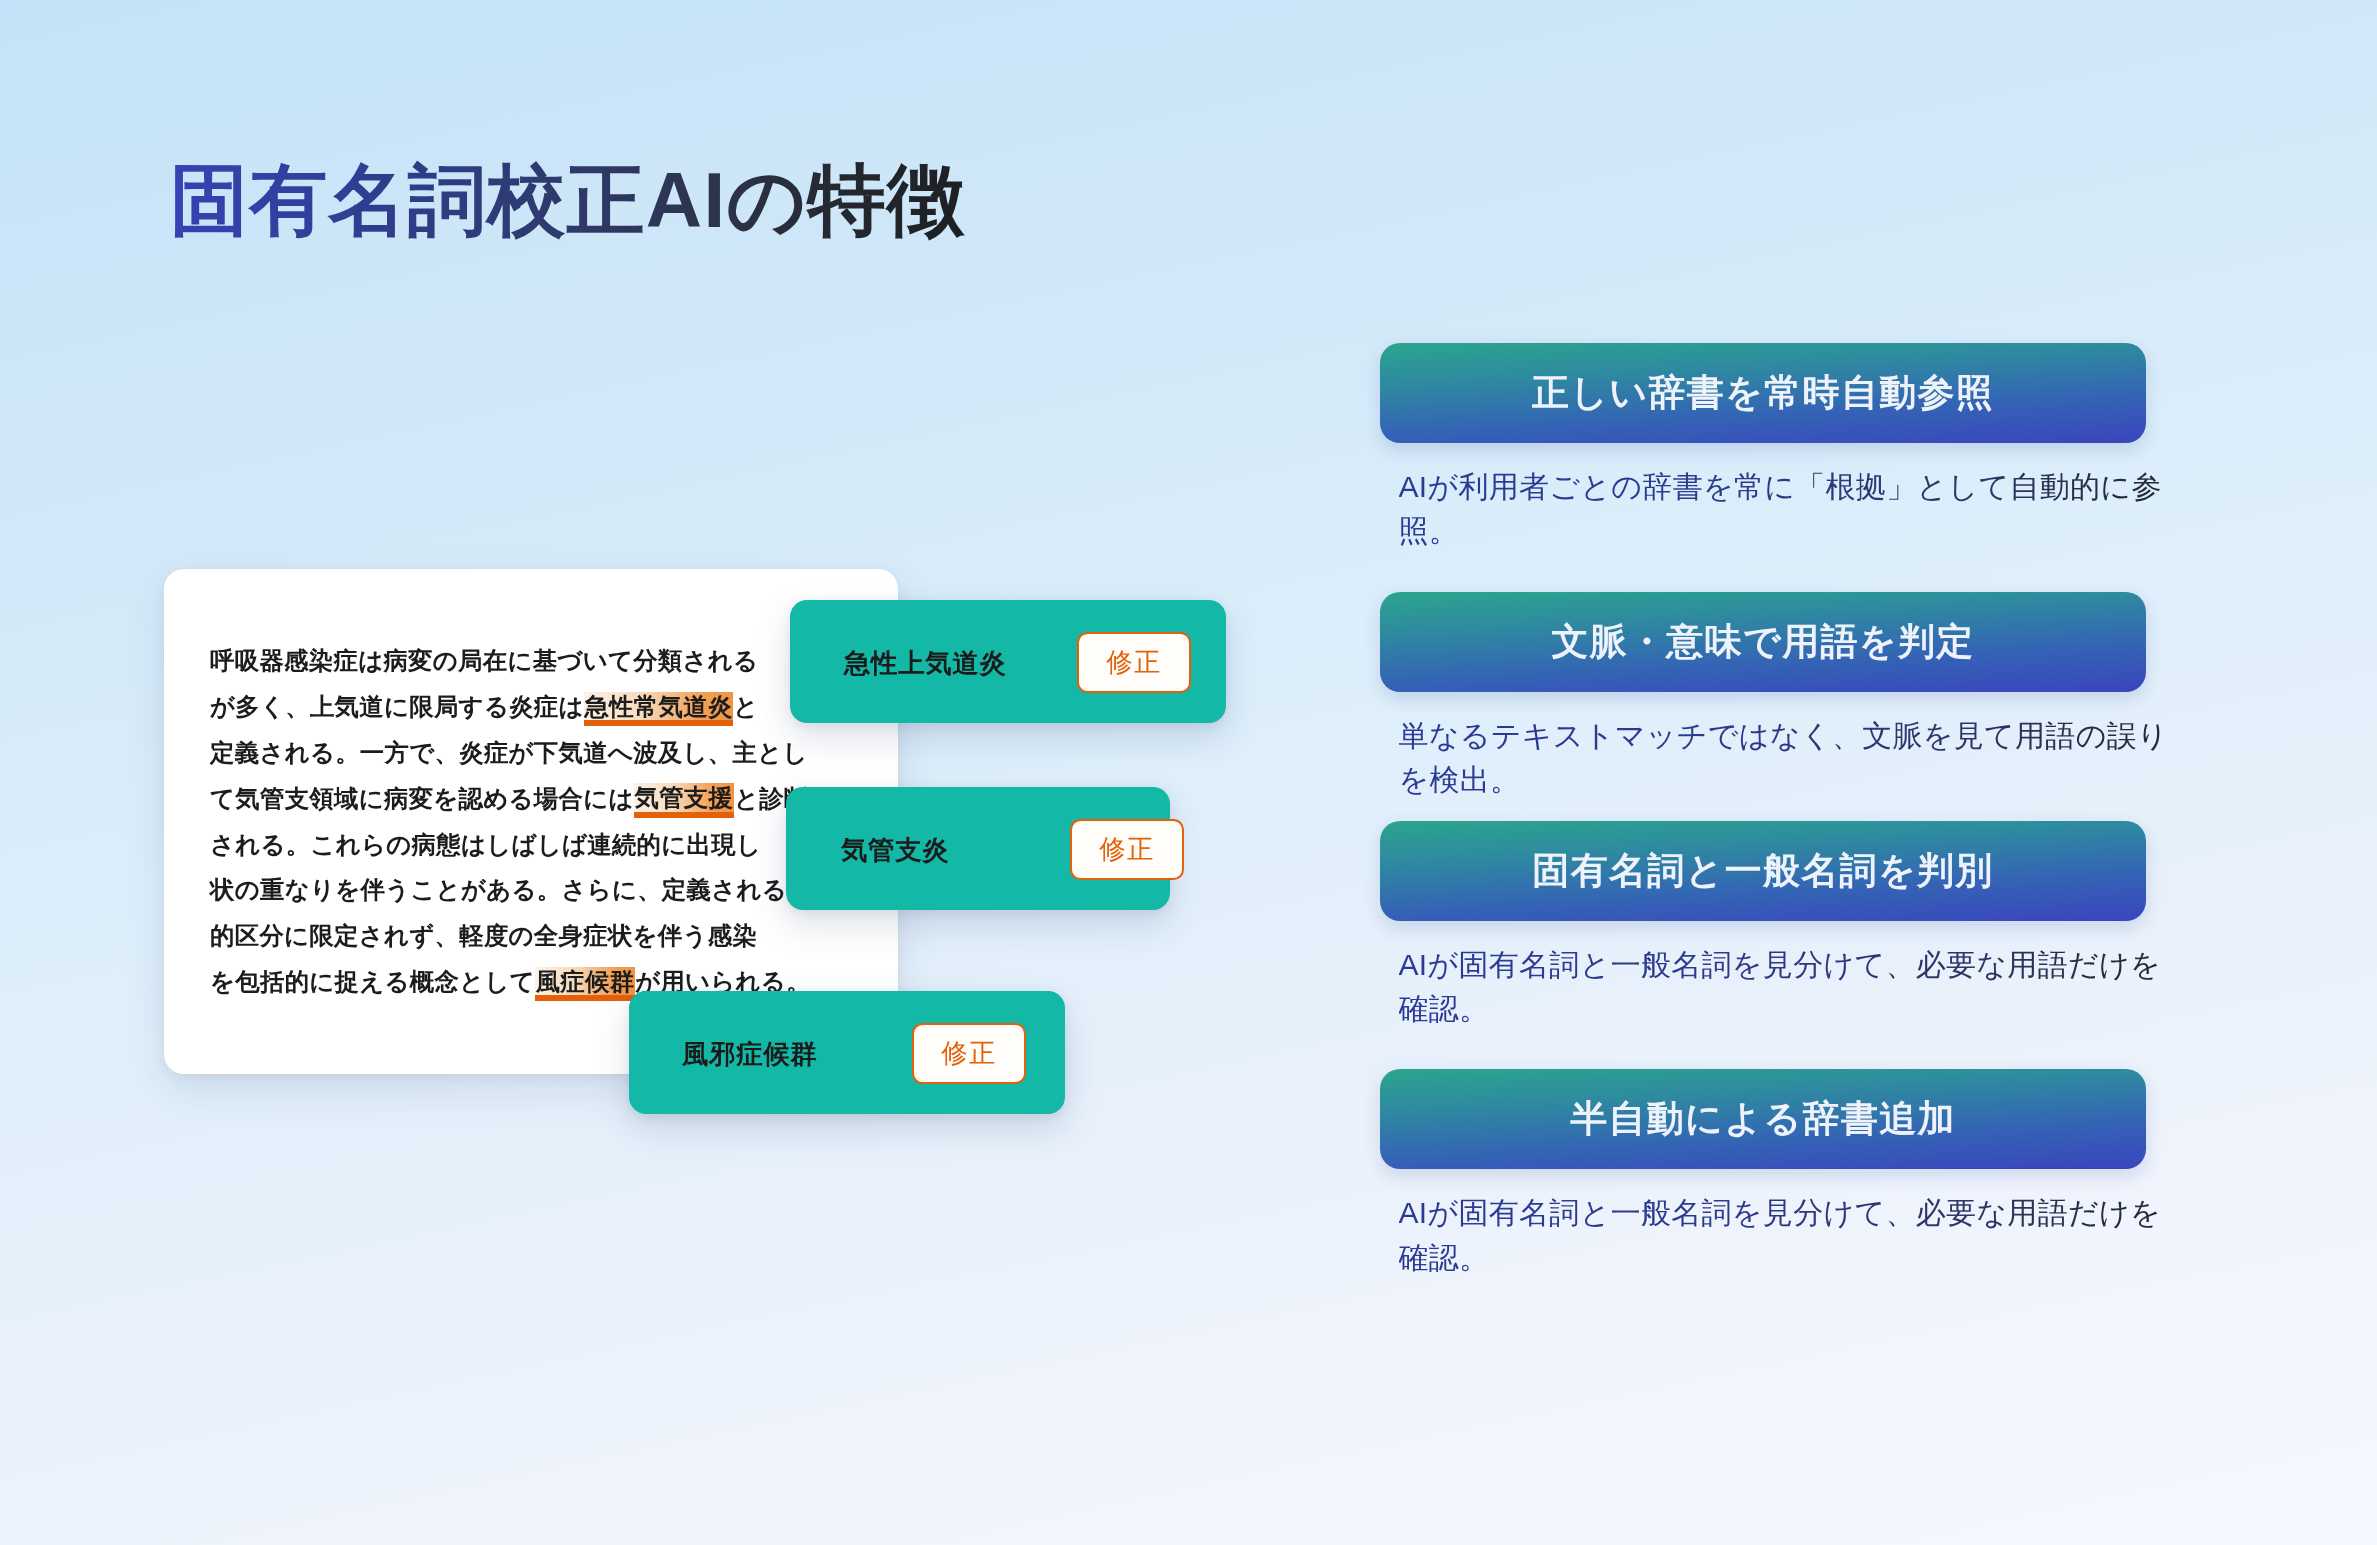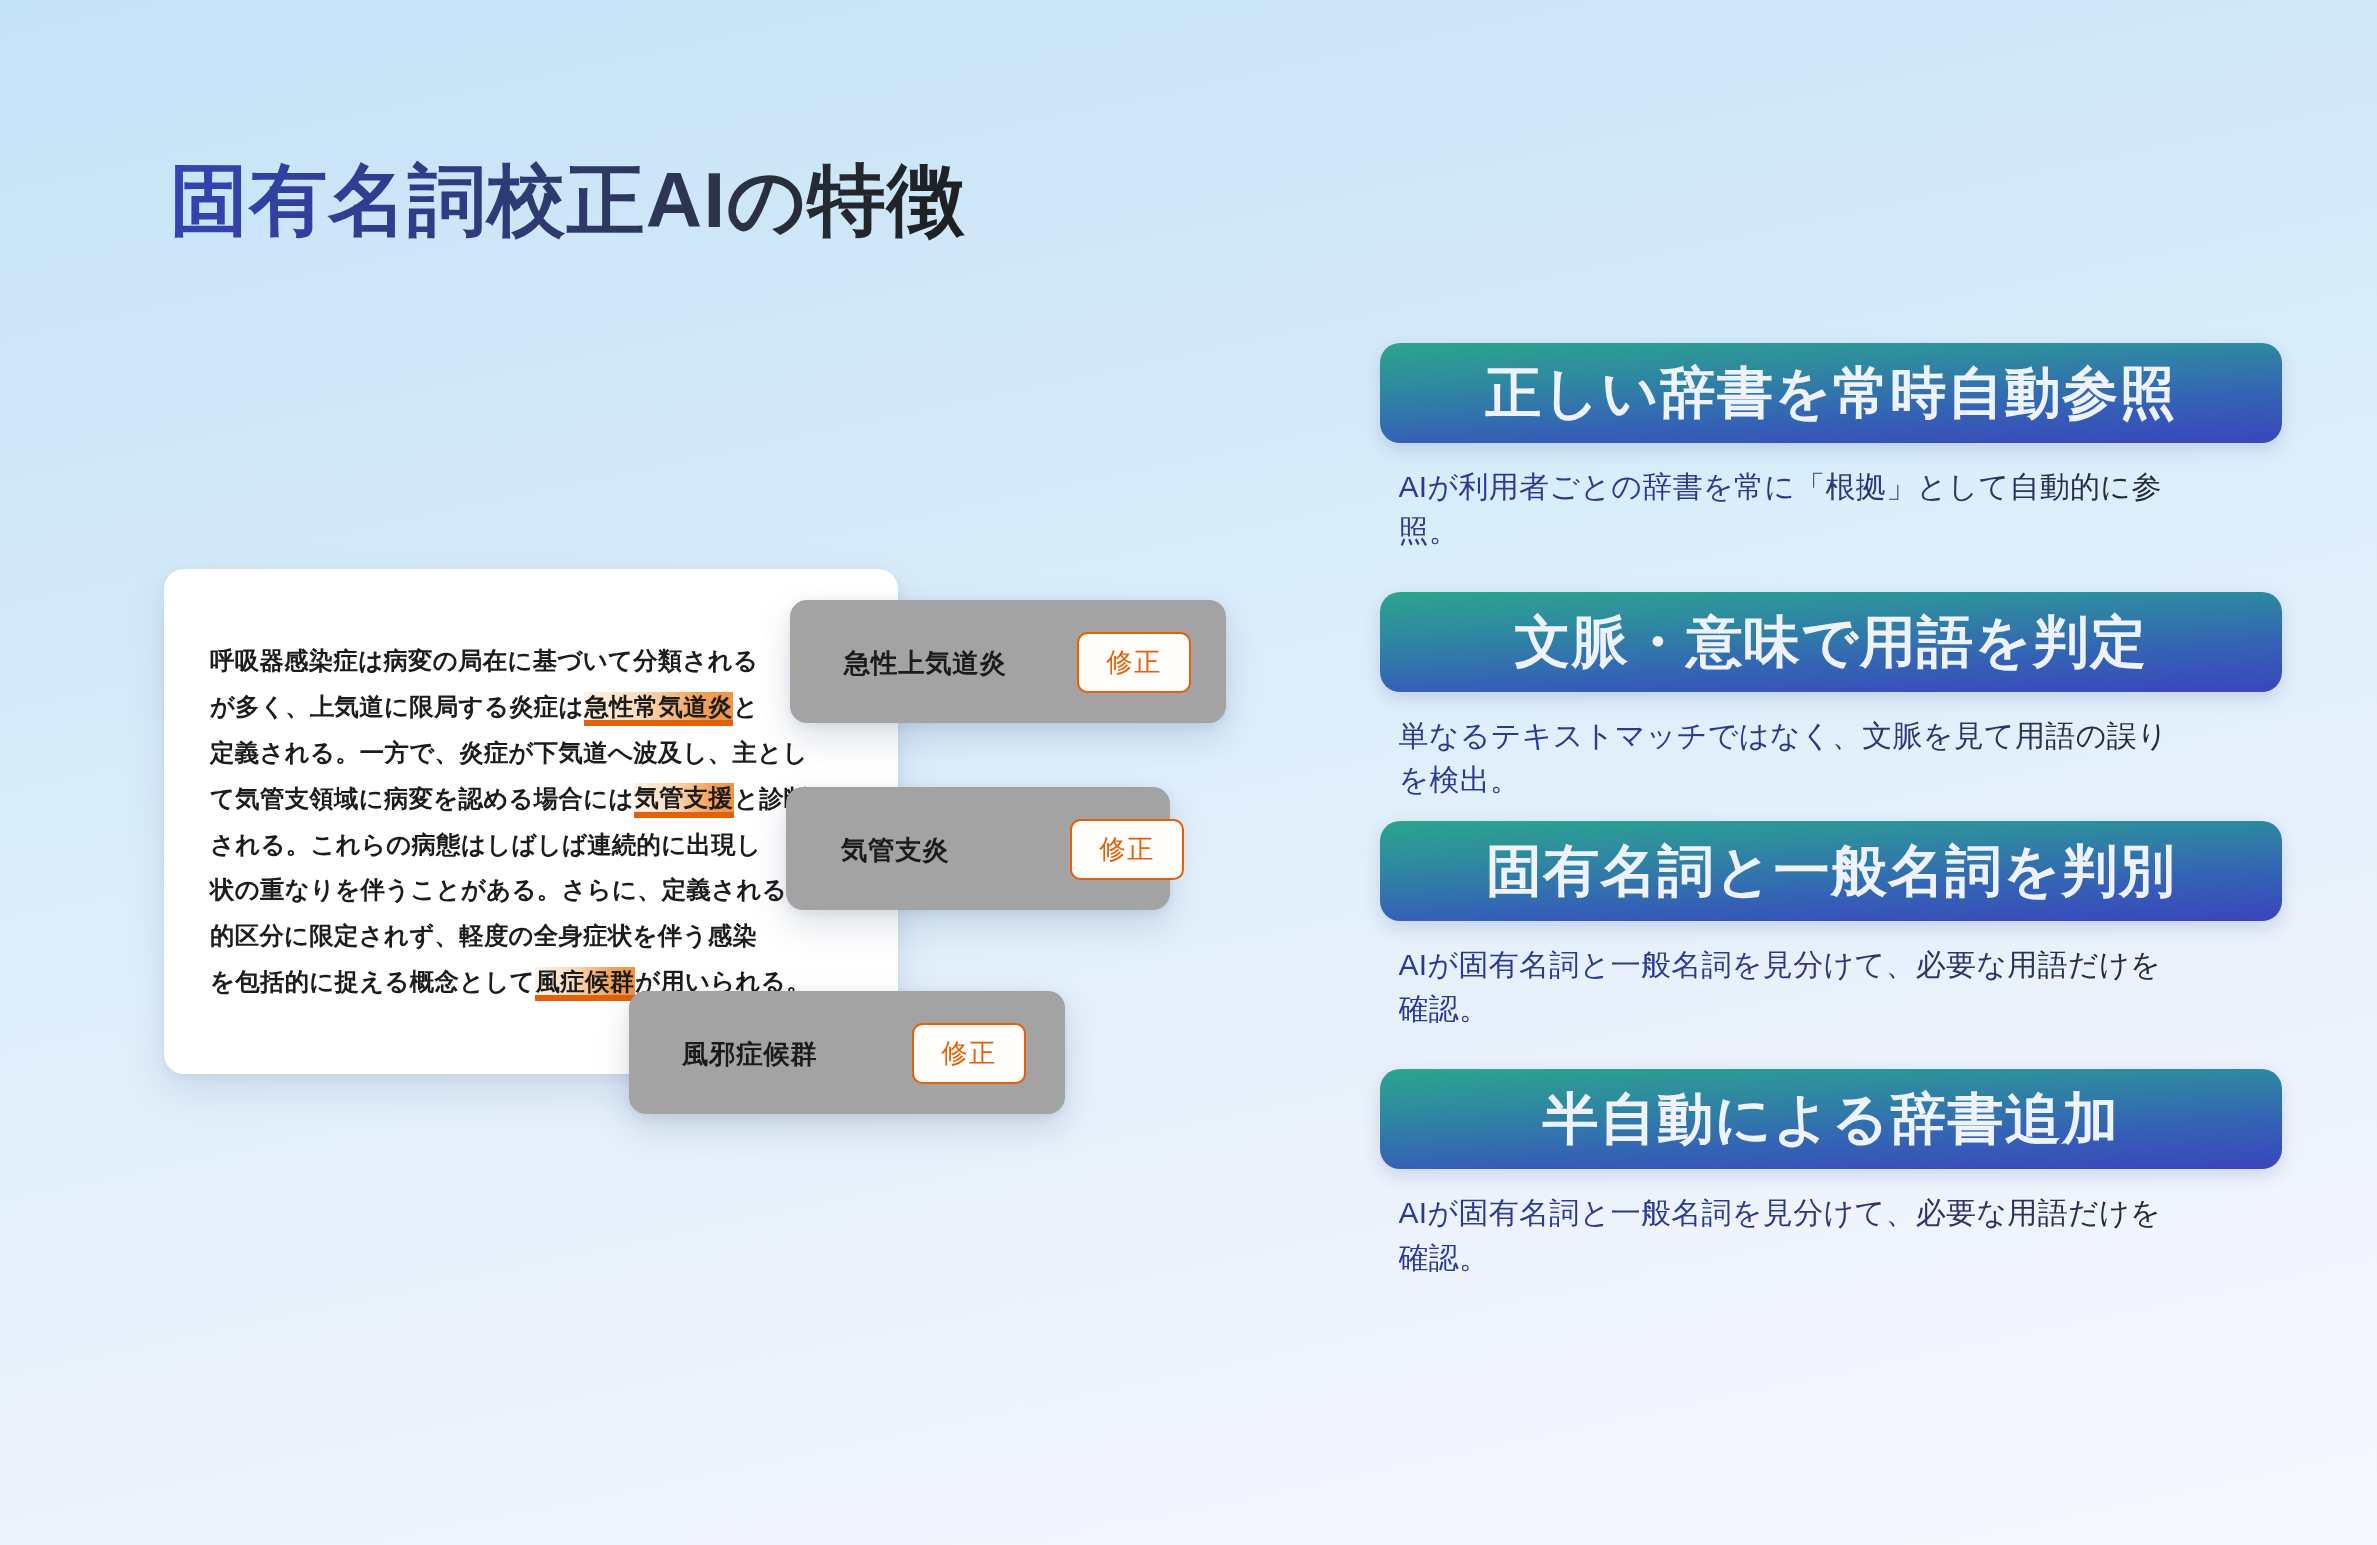--- a/index.html
+++ b/index.html
@@ -84,21 +84,21 @@
   .hl {
     background: linear-gradient(90deg, #fcf2e8 0%, #f8dcbd 38%, #f2a055 78%, #ef9442 100%);
     border-bottom: 6px solid #e2610a;
     padding: 1.3px 0.7px 0 0.7px;
     color: #1c1c1c;
   }
 
   
   .suggestion-card {
     position: absolute;
-    background: #a3a3a3;
+    background: #14b8a6;
     border-radius: 17px;
     box-shadow: 0 14.5px 34px rgba(45, 70, 110, 0.17),
                 0 2.6px 9.2px rgba(45, 70, 110, 0.08);
     display: flex;
     align-items: center;
   }
   .suggestion-term {
     position: absolute;
     font-size: 26.4px;
     font-weight: 700;
@@ -137,26 +137,26 @@
   #feature-list {
     position: absolute;
     left: 1380px;
     top: 343px;
     width: 839px;
   }
   .feature-item { position: relative; margin-bottom: 0; }
   .feature-badge {
     display: inline-block;
     box-sizing: border-box;
-    width: 902px;
+    width: 766px;
     height: 100px;
     border-radius: 20px;
     background: linear-gradient(177deg, #2ba58d 0%, #2e8aa0 30%, #3463b5 66%, #3a45bd 100%);
     color: #eef2fa;
-    font-size: 56px;
+    font-size: 37px;
     font-weight: 700;
     letter-spacing: 1.3px;
     text-align: center;
     line-height: 100px;
     white-space: nowrap;
     overflow: hidden;
     box-shadow: 0 6.6px 17px rgba(44, 70, 140, 0.16);
   }
   .feature-desc {
     margin: 20px 0 0 18.5px;

